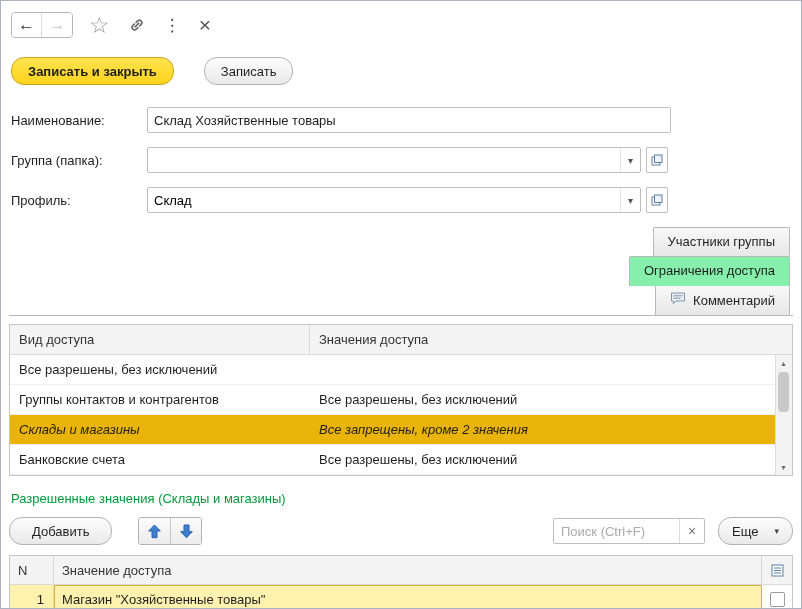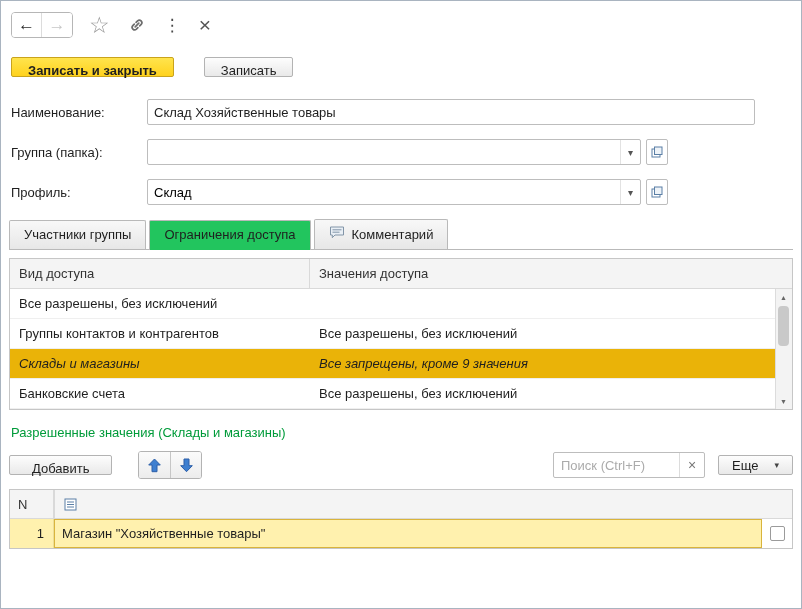--- a/index.html
+++ b/index.html
@@ -20,44 +20,44 @@
   .nav-btn.fwd  { color:#c7c7c7; }
   .star { color:#9a9a9a; font-size:23px; margin-left:16px; line-height:1; cursor:pointer; }
   .title { flex:1; text-align:center; font-size:21px; color:#111; white-space:nowrap; overflow:hidden; }
   .tb-icon { margin-left:18px; display:flex; align-items:center; cursor:pointer; }
   .dots { font-size:17px; color:#4a4a4a; }
   .close { font-size:21px; color:#555; }
 
   
   .cmdbar { display:flex; gap:30px; padding:8px 10px 10px; }
   .btn { border:1px solid #b3b3b3; background:linear-gradient(#fdfdfd,#e9e9e9);
-         border-radius:2px; padding:5px 16px; font-size:13px; font-family:inherit;
-         color:#1f1f1f; cursor:pointer; height:20px; box-sizing:border-box; }
+         border-radius:13px; padding:5px 16px; font-size:13px; font-family:inherit;
+         color:#1f1f1f; cursor:pointer; height:28px; box-sizing:border-box; }
   .btn-primary { background:linear-gradient(#ffe44d,#ffd21e); border:1px solid #c9a31c; font-weight:bold; }
 
   
   .form { padding:12px 10px 0; }
   .frow { display:flex; align-items:center; margin-bottom:14px; }
   .flabel { width:136px; flex:none; }
   .text-input { border:1px solid #bdbdbd; height:26px; box-sizing:border-box; padding:0 6px;
                 font:inherit; border-radius:2px; color:#1f1f1f; }
-  .name-input { width:608px; }
+  .name-input { width:524px; }
   .combo { display:flex; width:494px; border:1px solid #bdbdbd; height:26px; box-sizing:border-box; border-radius:2px; }
   .combo input { flex:1; border:none; padding:0 6px; font:inherit; outline:none; min-width:0; background:transparent; }
   .combo-arrow { width:19px; border-left:1px solid #e2e2e2; display:flex; align-items:center;
                  justify-content:center; color:#555; font-size:10px; cursor:pointer; }
   .sq-btn { width:22px; height:26px; margin-left:5px; border:1px solid #bdbdbd; border-radius:2px;
             background:#fff; display:flex; align-items:center; justify-content:center; cursor:pointer; padding:0; }
 
   
-  .tabstrip { display:flex; align-items:flex-end; margin:10px 8px 0; border-bottom:1px solid #b9b9b9; }
+  .tabstrip { display:flex; align-items:flex-end; margin:10px 8px 0; border-bottom:1px solid #b9b9b9;flex-direction:column; }
   .tab { padding:6px 14px 7px; border:1px solid #b9b9b9; border-bottom:none;
          background:linear-gradient(#f8f8f8,#e7e7e7); margin-right:3px;
          border-radius:2px 2px 0 0; cursor:pointer; display:flex; align-items:center; gap:7px; }
-  .tab.active { background:#22c55e; margin-bottom:-1px; padding-bottom:8px; position:relative; z-index:2; }
+  .tab.active { background:#86efac; margin-bottom:-1px; padding-bottom:8px; position:relative; z-index:2; }
 
   
   .atable { margin:8px 8px 0; border:1px solid #c6c6c6; }
   .at-header { display:flex; background:#f4f4f4; border-bottom:1px solid #d9d9d9; height:29px; align-items:center; color:#333; }
   .at-h1 { width:300px; padding:0 9px; box-sizing:border-box; border-right:1px solid #d9d9d9; height:100%; display:flex; align-items:center;text-align:center; }
   .at-h2 { flex:1; padding:0 9px; }
   .at-body { position:relative; padding-right:16px; }
   .at-row { display:flex; height:29px; align-items:center; border-bottom:1px solid #efefef; cursor:default; }
   .at-row.selected { background:#eab308;font-style:italic; }
   .at-c1 { width:300px; padding:0 9px; box-sizing:border-box; flex:none; white-space:nowrap; overflow:hidden; }
@@ -189,21 +189,21 @@
     <div class="at-body">
       <div class="at-row">
         <div class="at-c2">Все разрешены, без исключений</div>
       </div>
       <div class="at-row">
         <div class="at-c1">Группы контактов и контрагентов</div>
         <div class="at-c2">Все разрешены, без исключений</div>
       </div>
       <div class="at-row selected">
         <div class="at-c1">Склады и магазины</div>
-        <div class="at-c2">Все запрещены, кроме 9 значения</div>
+        <div class="at-c2">Все запрещены, кроме 2 значения</div>
       </div>
       <div class="at-row">
         <div class="at-c1">Банковские счета</div>
         <div class="at-c2">Все разрешены, без исключений</div>
       </div>
       <div class="vscroll">
         <span class="s-up">▲</span>
         <span class="s-thumb"></span>
         <span class="s-down">▼</span>
       </div>
@@ -233,20 +233,21 @@
     </div>
     <button class="btn more-btn">
       <span>Еще</span>
       <span class="more-arrow">▾</span>
     </button>
   </div>
 
   <div class="vtable">
     <div class="vt-header">
       <div class="vt-hN">N</div>
+      <div class="vt-hV">Значение доступа</div>
       <div class="vt-hI">
         <svg width="13" height="13" viewBox="0 0 13 13">
           <rect x="1" y="1" width="11" height="11" fill="#fff" stroke="#5b7fa6"></rect>
           <line x1="3" y1="4" x2="10" y2="4" stroke="#5b7fa6"></line>
           <line x1="3" y1="6.5" x2="10" y2="6.5" stroke="#5b7fa6"></line>
           <line x1="3" y1="9" x2="10" y2="9" stroke="#5b7fa6"></line>
         </svg>
       </div>
     </div>
     <div class="vt-row">

